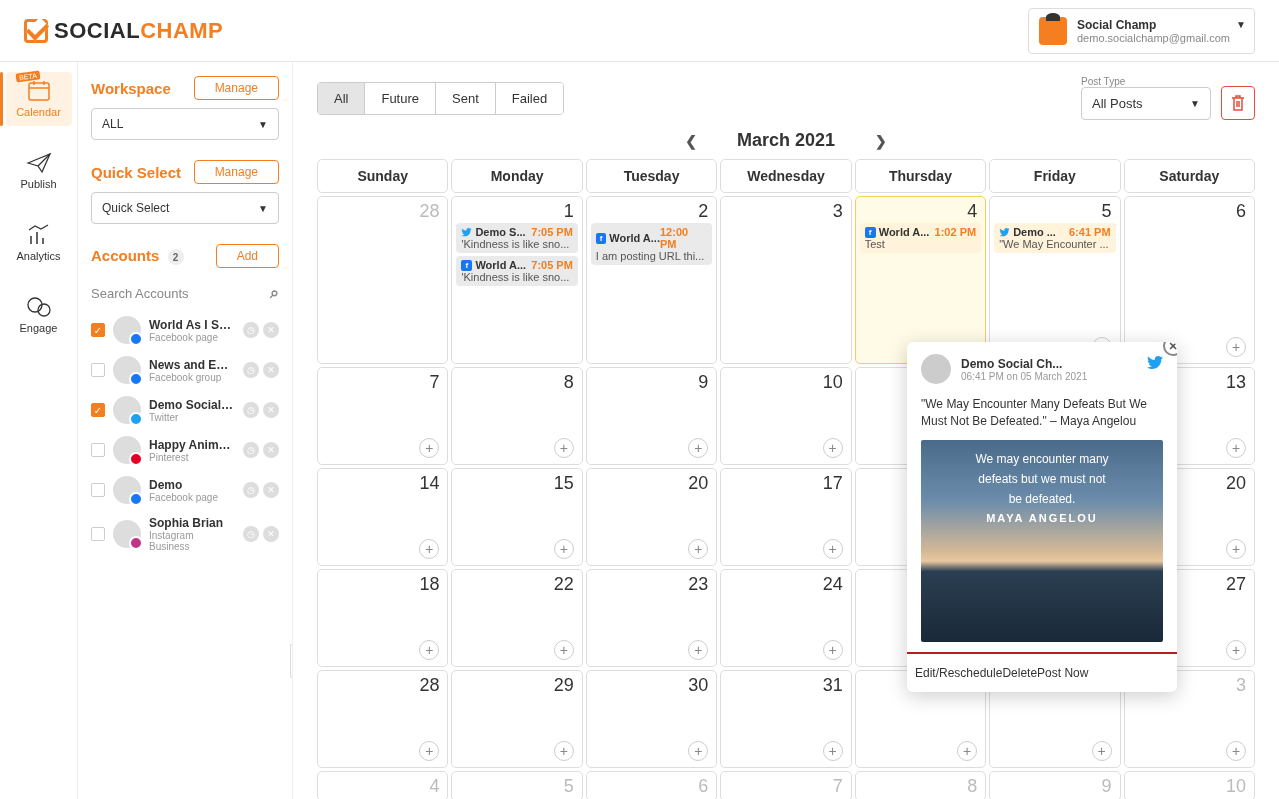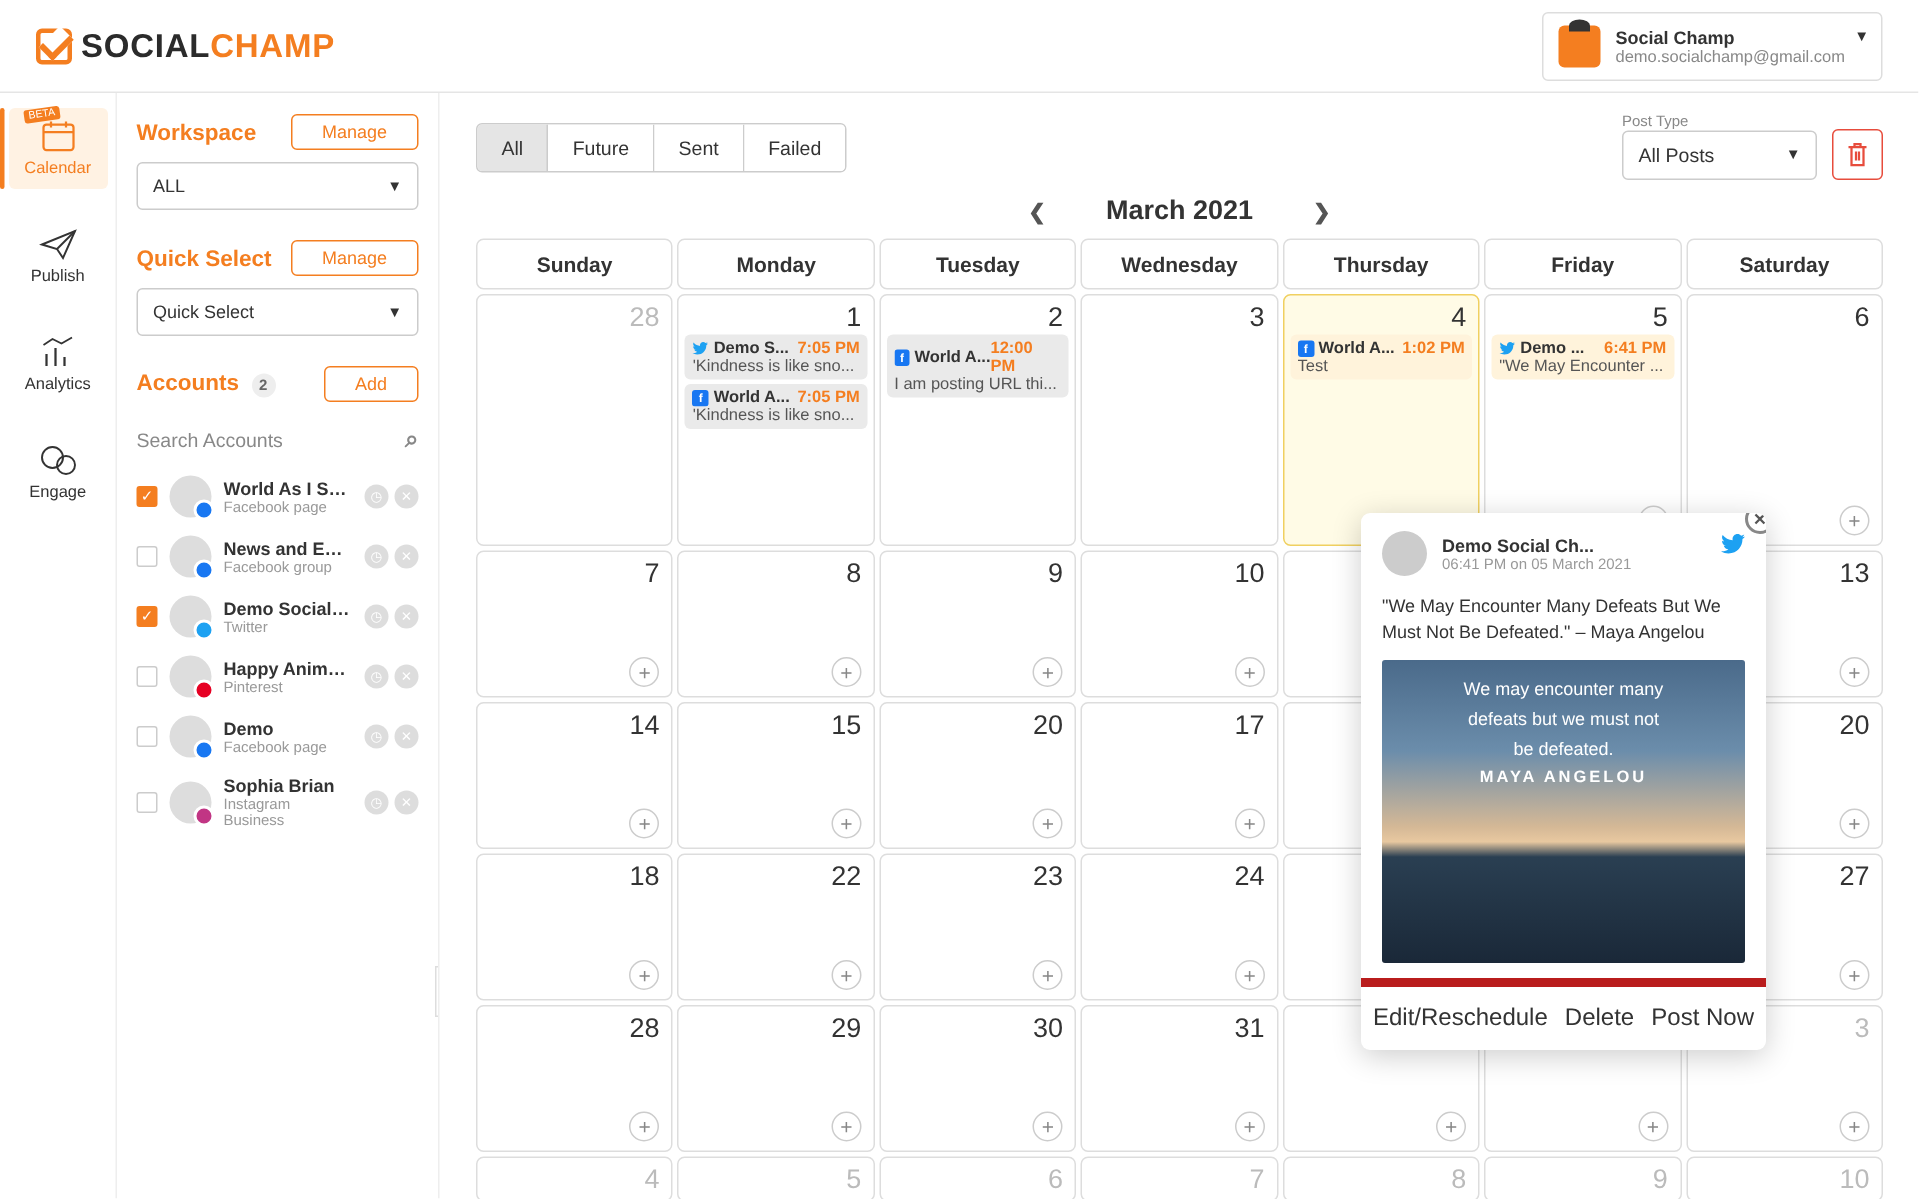--- a/index.html
+++ b/index.html
@@ -86,21 +86,21 @@
 .popover { position: absolute; top: 280px; right: 102px; width: 270px; background: #fff; border-radius: 6px; box-shadow: 0 4px 20px rgba(0,0,0,0.2); z-index: 10; overflow:hidden; }
 .pop-close { position: absolute; top: -6px; right: -6px; width: 20px; height: 20px; background: #fff; border: 2px solid #888; border-radius: 50%; display:flex; align-items:center; justify-content:center; font-size:11px; cursor:pointer; font-weight:700; color:#555; z-index: 11; }
 .pop-head { display: flex; align-items: center; gap: 10px; padding: 12px 14px 8px; position: relative; }
 .pop-avatar { width: 30px; height: 30px; border-radius: 50%; background: #ccc; }
 .pop-name { font-weight: 700; font-size: 12px; max-width: 120px; white-space:nowrap; overflow:hidden; text-overflow:ellipsis; }
 .pop-time { font-size: 10px; color: #999; }
 .pop-net { position: absolute; right: 14px; top: 14px; color: #1da1f2; }
 .pop-body { padding: 4px 14px 10px; font-size: 12px; line-height: 1.4; }
 .pop-img { height: 202px; background: linear-gradient(#4a6a8a 0%, #6b8dab 30%, #d4b896 55%, #e8c8a0 60%, #2a3f52 65%, #1a2838 100%); position: relative; display:flex; flex-direction:column; align-items:center; justify-content:flex-start; padding-top:12px; color:#fff; font-size:12px; text-align:center; gap:6px; margin: 0 14px; border-radius:2px; }
 .pop-img .author { font-weight: 700; letter-spacing: 2px; font-size: 11px; }
-.pop-actions { display: flex; justify-content: space-between; padding: 12px 8px; border-top: 6px solid #b91c1c; font-size: 16px; margin-top: 10px; }
+.pop-actions { display: flex; justify-content: flex-start; padding: 12px 8px; border-top: 2px solid #b91c1c; font-size: 12px; margin-top: 10px; }
 .pop-actions span { cursor: pointer; }
 
 svg { display: block; }
 </style>
 </head>
 <body>
 
 <div class="header">
   <div class="logo">
     <span class="logo-check"></span>

